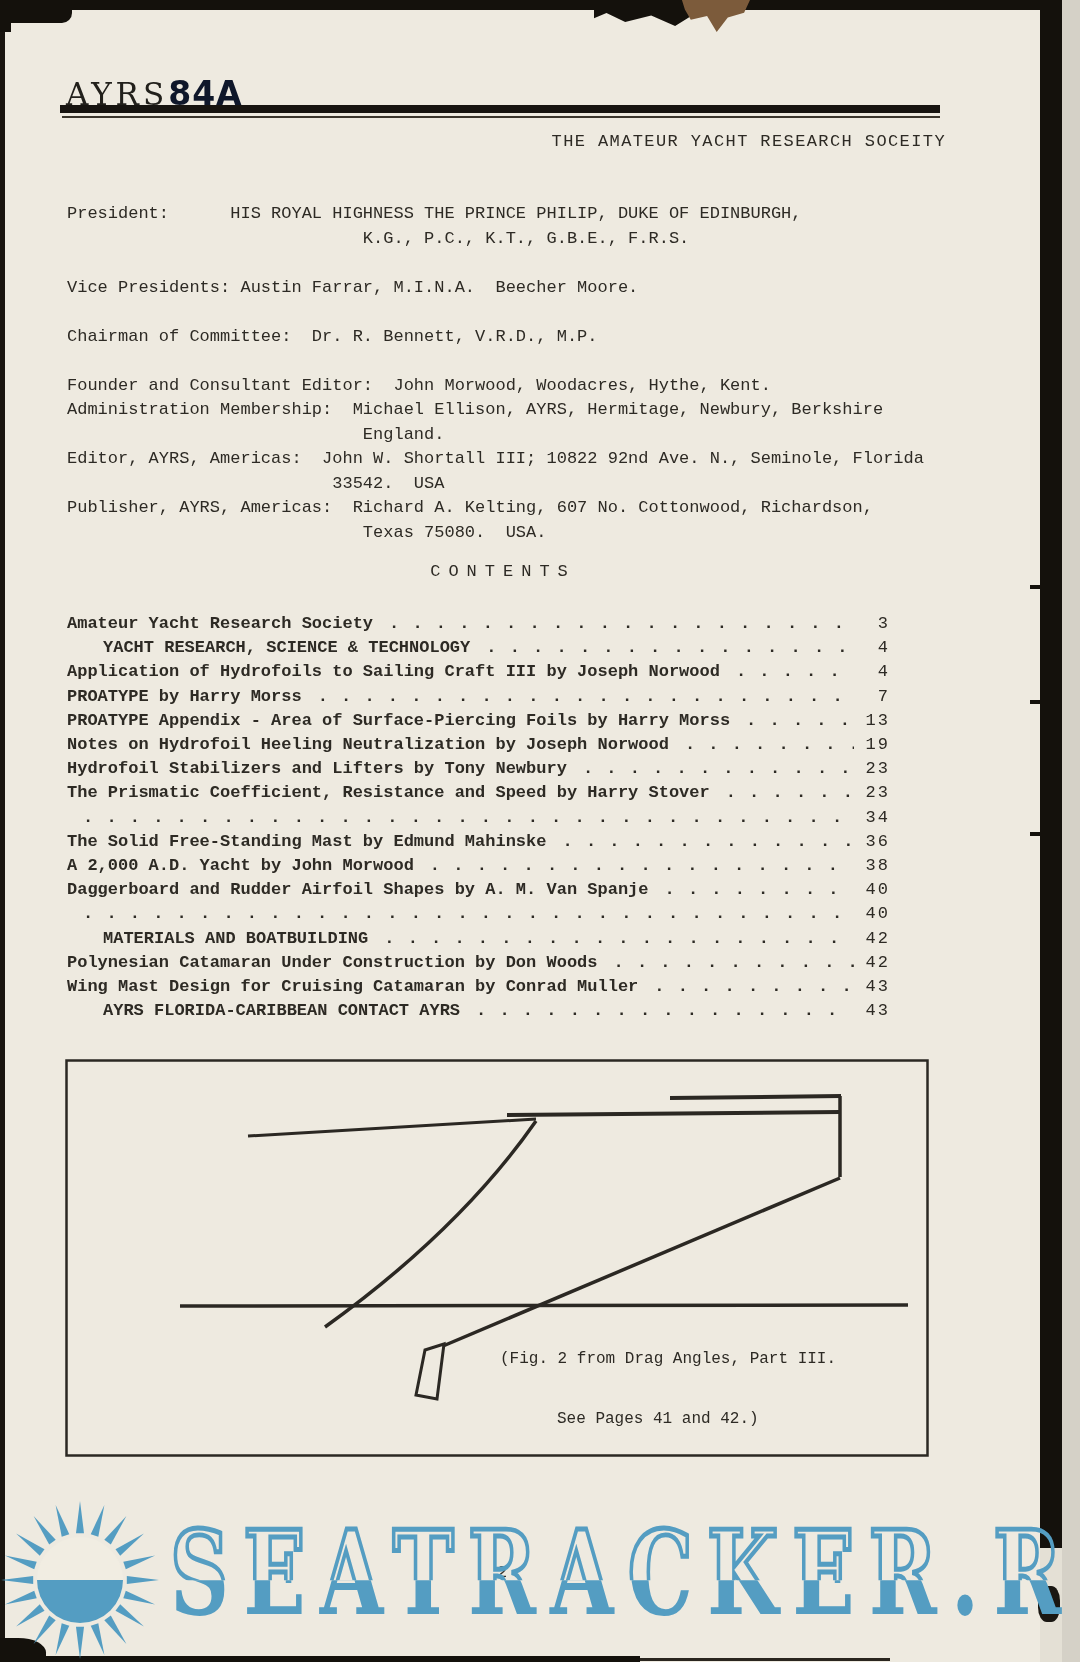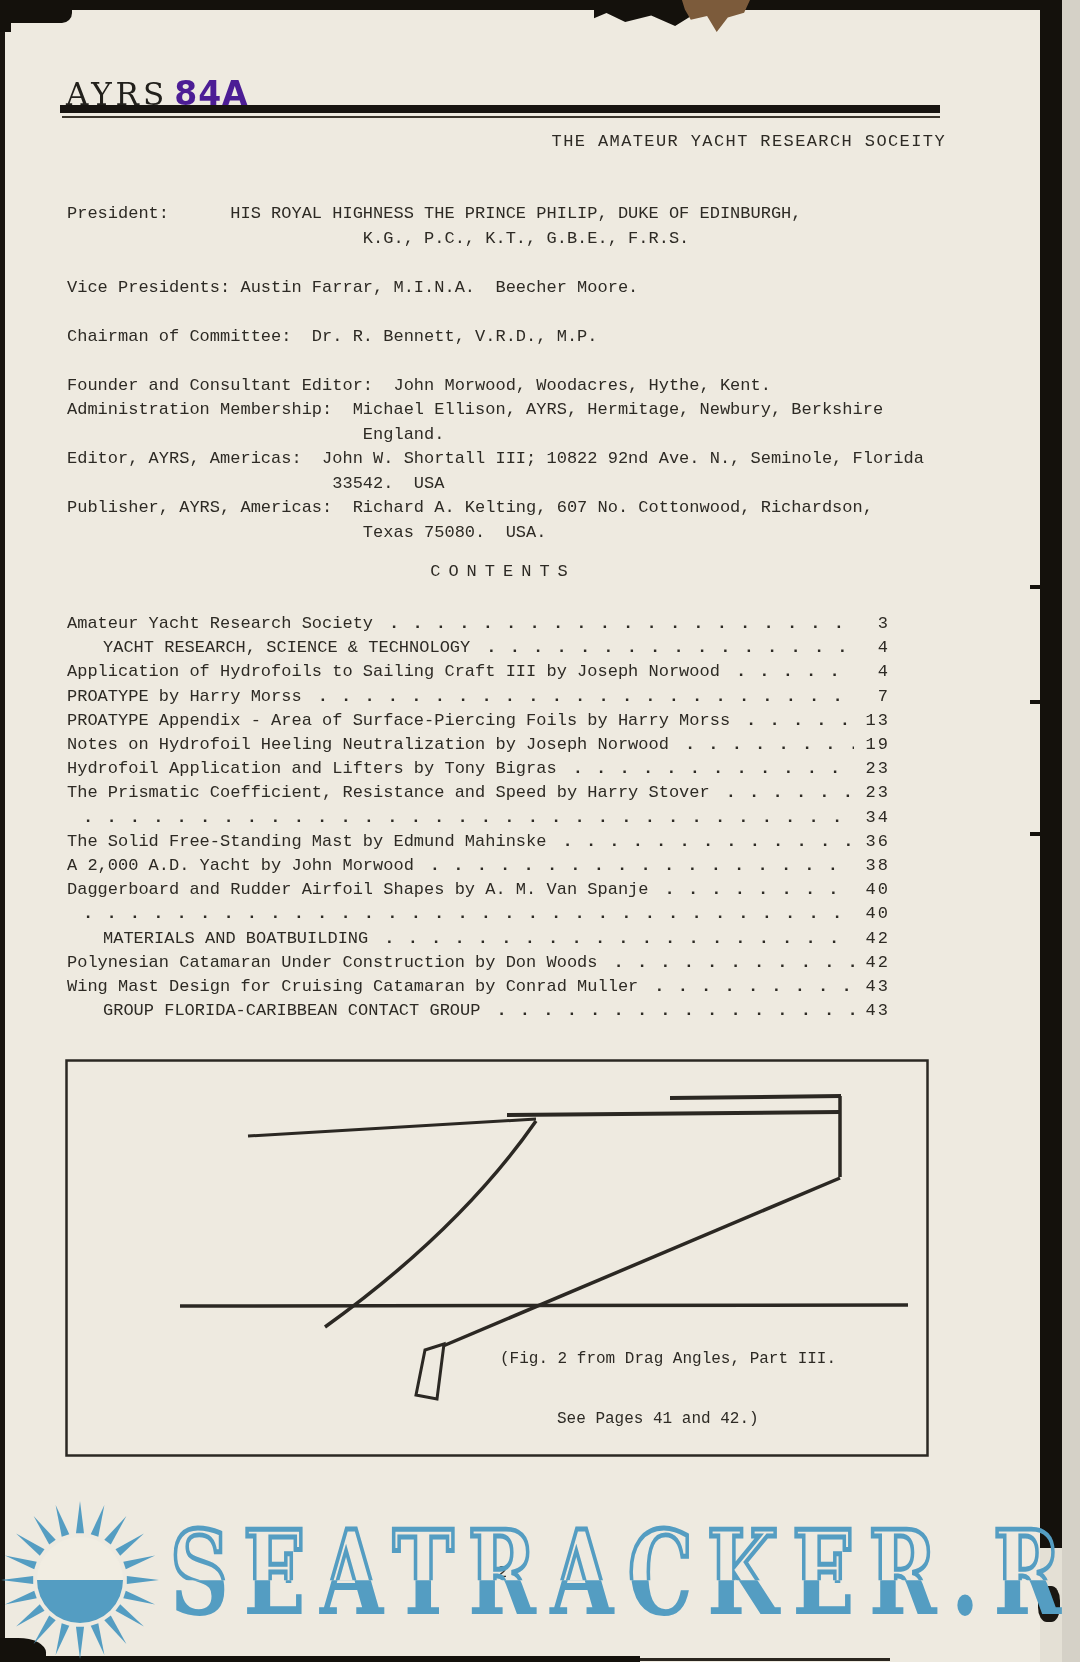--- a/index.html
+++ b/index.html
@@ -26,36 +26,36 @@
   .left-strip{left:0;top:0;width:5px;height:1662px;background:#191510;}
   .left-top{left:0;top:0;width:11px;height:32px;}
   .bottom-bar{left:0;top:1656px;width:640px;height:6px;}
   .bottom-bar2{left:640px;top:1658px;width:250px;height:3px;background:#2a261f;}
   .bottom-blob{left:0;top:1638px;width:46px;height:24px;border-radius:0 60% 0 0;}
   
   .brand{left:66px;top:74px;white-space:nowrap;}
   .brand-series{font-family:"DejaVu Serif","Liberation Serif",serif;font-size:31px;
     letter-spacing:4px;color:#22201b;}
   .brand-issue{font-family:"DejaVu Sans","Liberation Sans",sans-serif;font-weight:bold;
-    font-size:33px;letter-spacing:1px;color:#4c1d95;margin-left:6px;}
+    font-size:33px;letter-spacing:1px;color:#0f172a;margin-left:0;}
   .rule-thick{left:60px;top:105px;width:880px;height:8px;background:#171410;}
   .rule-thin{left:62px;top:116px;width:878px;height:2px;background:#3a352c;}
   
   .masthead{left:60px;top:130px;width:886px;text-align:right;font-size:17px;line-height:24.5px;}
   .masthead .title{letter-spacing:1.4px;}
   .masthead .founded{letter-spacing:0.4px;}
   
   .officers{left:67px;top:202px;font-size:17px;line-height:24.5px;white-space:pre;}
   
   .contents-heading{left:60px;top:562px;width:886px;text-align:center;
     font-size:17px;letter-spacing:8px;}
   .toc{left:67px;top:612px;width:823px;font-size:17px;line-height:24.2px;}
   .toc-row{display:flex;align-items:baseline;}
   .toc-row.indent{padding-left:36px;}
-  .toc-title{white-space:pre;flex:0 0 auto;}
+  .toc-title{white-space:pre;flex:0 0 auto;font-weight:bold;}
   .toc-leader{flex:1 1 auto;overflow:hidden;white-space:nowrap;
     letter-spacing:1.5px;padding:0 8px 0 16px;font-weight:bold;}
   .toc-page{flex:0 0 auto;width:36px;text-align:right;letter-spacing:2px;}
   
   .figure-svg{left:65px;top:1059px;}
   .figure-svg line,.figure-svg path,.figure-svg polygon,.figure-svg rect{
     stroke:#2b2823;fill:none;}
   .caption{font-size:16px;white-space:pre;z-index:2;}
   .cap1{left:500px;top:1350px;}
   .cap2{left:557px;top:1374px;margin-top:36px;}
@@ -134,21 +134,21 @@
       <span class="toc-title">PROATYPE Appendix - Area of Surface-Piercing Foils by Harry Morss</span>
       <span class="toc-leader">. . . . . . . . . . . . . . . . . . . . . . . . . . . . . . . . . . . . . . . . . . . . . . . . . . . . . . . . . . . . </span>
       <span class="toc-page">13</span>
     </div>
     <div class="toc-row">
       <span class="toc-title">Notes on Hydrofoil Heeling Neutralization by Joseph Norwood</span>
       <span class="toc-leader">. . . . . . . . . . . . . . . . . . . . . . . . . . . . . . . . . . . . . . . . . . . . . . . . . . . . . . . . . . . . </span>
       <span class="toc-page">19</span>
     </div>
     <div class="toc-row">
-      <span class="toc-title">Hydrofoil Application and Lifters by Tony Bigras</span>
+      <span class="toc-title">Hydrofoil Stabilizers and Lifters by Tony Newbury</span>
       <span class="toc-leader">. . . . . . . . . . . . . . . . . . . . . . . . . . . . . . . . . . . . . . . . . . . . . . . . . . . . . . . . . . . . </span>
       <span class="toc-page">23</span>
     </div>
     <div class="toc-row">
       <span class="toc-title">The Prismatic Coefficient, Resistance and Speed by Harry Stover</span>
       <span class="toc-leader">. . . . . . . . . . . . . . . . . . . . . . . . . . . . . . . . . . . . . . . . . . . . . . . . . . . . . . . . . . . . </span>
       <span class="toc-page">23</span>
     </div>
     <div class="toc-row">
       <span class="toc-leader">. . . . . . . . . . . . . . . . . . . . . . . . . . . . . . . . . . . . . . . . . . . . . . . . . . . . . . . . . . . . </span>
@@ -182,21 +182,21 @@
       <span class="toc-title">Polynesian Catamaran Under Construction by Don Woods</span>
       <span class="toc-leader">. . . . . . . . . . . . . . . . . . . . . . . . . . . . . . . . . . . . . . . . . . . . . . . . . . . . . . . . . . . . </span>
       <span class="toc-page">42</span>
     </div>
     <div class="toc-row">
       <span class="toc-title">Wing Mast Design for Cruising Catamaran by Conrad Muller</span>
       <span class="toc-leader">. . . . . . . . . . . . . . . . . . . . . . . . . . . . . . . . . . . . . . . . . . . . . . . . . . . . . . . . . . . . </span>
       <span class="toc-page">43</span>
     </div>
     <div class="toc-row indent">
-      <span class="toc-title">GROUP FLORIDA-CARIBBEAN CONTACT GROUP</span>
+      <span class="toc-title">AYRS FLORIDA-CARIBBEAN CONTACT AYRS</span>
       <span class="toc-leader">. . . . . . . . . . . . . . . . . . . . . . . . . . . . . . . . . . . . . . . . . . . . . . . . . . . . . . . . . . . . </span>
       <span class="toc-page">43</span>
     </div>
   </div>
 
 <svg class="abs figure-svg" width="864" height="398" viewBox="65 1059 864 398">
   <rect x="66.5" y="1060.5" width="861" height="395" stroke-width="2.5"></rect>
   <line x1="670" y1="1098" x2="841" y2="1096" stroke-width="4"></line>
   <line x1="507" y1="1115" x2="840" y2="1112" stroke-width="4"></line>
   <line x1="840" y1="1096" x2="840" y2="1177" stroke-width="3.5"></line>

